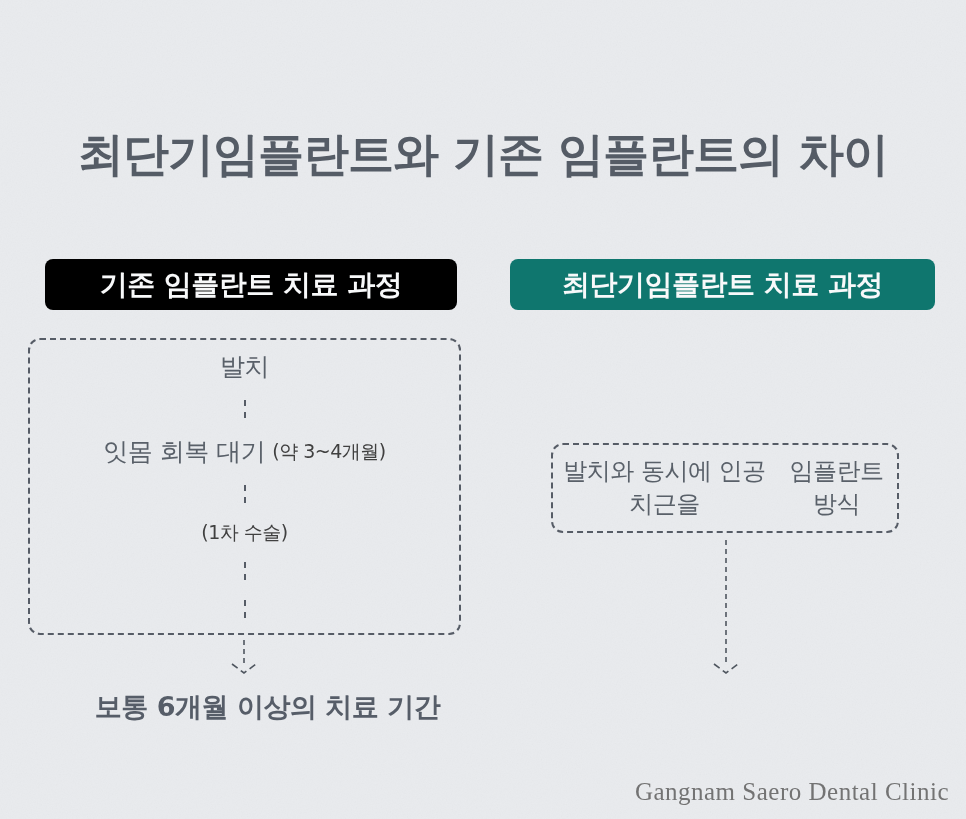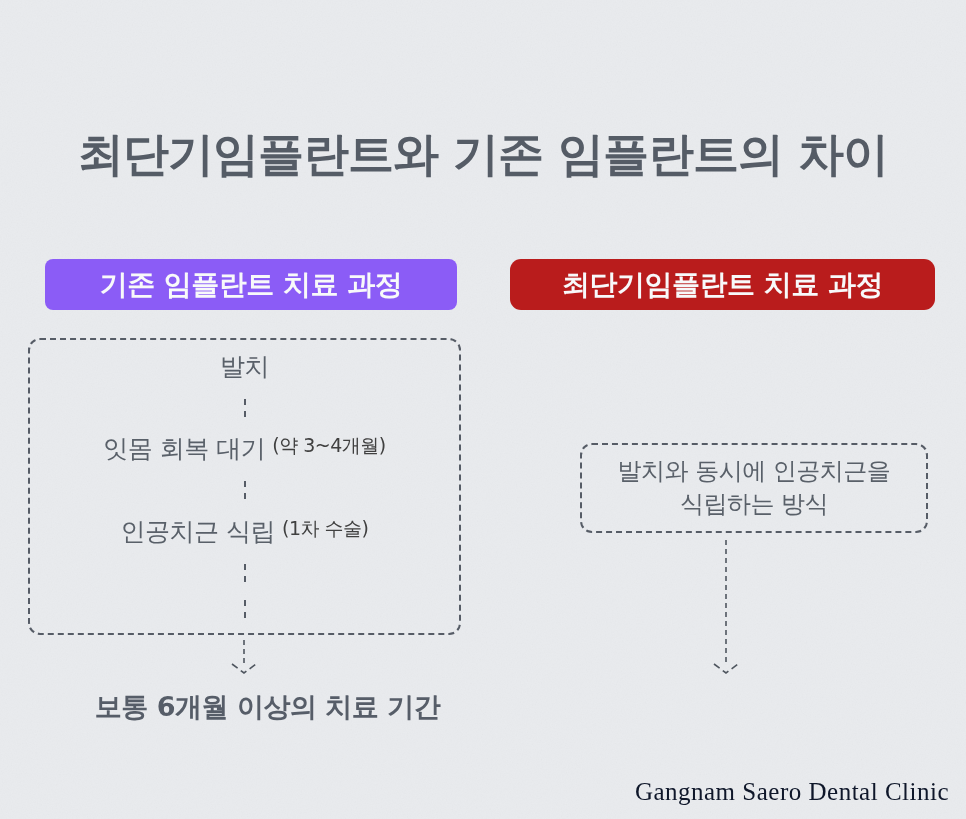--- a/index.html
+++ b/index.html
@@ -20,39 +20,39 @@
     color:#555c66;
     margin:0;
   }
   .badge{
     position:absolute;top:259px;height:51px;
     border-radius:8px;
     display:flex;align-items:center;justify-content:center;
     font-size:28px;font-weight:700;color:#f8f9fa;
     letter-spacing:-0.5px;
   }
-  .badge-left{left:45px;width:412px;background:#8b5cf6;}
-  .badge-right{left:510px;width:425px;background:#b91c1c;border-radius:11px;}
+  .badge-left{left:45px;width:412px;background:#000000;}
+  .badge-right{left:510px;width:425px;background:#0f766e;}
   .dashed-box{
     position:absolute;
     border:2px dashed #565c66;
     border-radius:12px;
     box-sizing:border-box;
   }
   .box-left{left:28px;top:338px;width:433px;height:297px;}
   .box-right{
-    left:580px;top:443px;width:348px;height:90px;
-    display:flex;flex-direction:column;justify-content:center;
+    left:551px;top:443px;width:348px;height:90px;
+    display:flex;flex-direction:row;align-items:center;justify-content:center;
   }
   .steps{
     display:flex;flex-direction:column;align-items:center;justify-content:space-between;
     height:100%;box-sizing:border-box;padding:13px 0 15px 0;
   }
   .step{
-    display:flex;align-items:flex-start;gap:7px;
+    display:flex;align-items:center;gap:7px;
     font-size:25px;font-weight:500;color:#596069;
     letter-spacing:-0.5px;line-height:1.1;
   }
   .step .note{font-size:19px;font-weight:500;color:#404040;}
   .step .note:empty{display:none;}
   .connector{
     width:0;height:18px;
     border-left:2px dashed #565c66;
   }
   .box-line{
@@ -66,21 +66,21 @@
     position:absolute;top:689px;
     text-align:center;
     font-size:27px;font-weight:700;color:#565d68;
     letter-spacing:-0.5px;
   }
   .result-left{left:40px;width:455px;}
   .result-right{left:560px;width:340px;}
   .footer{
     position:absolute;top:778px;right:17px;
     font-family:"Liberation Serif","DejaVu Serif",serif;
-    font-size:25px;font-weight:400;color:#0f172a;
+    font-size:25px;font-weight:400;color:#737373;
     letter-spacing:0.5px;
   }
 </style>
 </head>
 <body>
 
 <div class="page">
 
   <svg class="texture" width="966" height="819" aria-hidden="true">
     <filter id="paper">
@@ -100,40 +100,39 @@
         <span>발치</span>
 
       </div>
       <div class="connector"></div>
       <div class="step">
         <span>잇몸 회복 대기</span>
         <span class="note">(약 3~4개월)</span>
       </div>
       <div class="connector"></div>
       <div class="step">
-        <span>인공치근 식립</span>
         <span class="note">(1차 수술)</span>
       </div>
       <div class="connector"></div>
       <div class="connector"></div>
     </div>
   </div>
 
   <svg class="arrow-svg arrow-left" width="28" height="38" viewBox="0 0 28 38" aria-hidden="true">
     <line x1="14" y1="0" x2="14" y2="26" stroke="#4f565f" stroke-width="1.6" stroke-dasharray="5,4"></line>
     <polyline points="2,24 14,33 26,24" fill="none" stroke="#4f565f" stroke-width="1.6" stroke-dasharray="7,4"></polyline>
   </svg>
 
   <div class="result result-left">보통 6개월 이상의 치료 기간</div>
 
   <div class="badge badge-right">최단기임플란트 치료 과정</div>
 
   <div class="dashed-box box-right">
     <div class="box-line">발치와 동시에 인공치근을</div>
-    <div class="box-line">식립하는 방식</div>
+    <div class="box-line">임플란트 방식</div>
   </div>
 
   <svg class="arrow-svg arrow-right" width="28" height="138" viewBox="0 0 28 138" aria-hidden="true">
     <line x1="14" y1="0" x2="14" y2="126" stroke="#4f565f" stroke-width="1.6" stroke-dasharray="5,4"></line>
     <polyline points="2,124 14,133 26,124" fill="none" stroke="#4f565f" stroke-width="1.6" stroke-dasharray="7,4"></polyline>
   </svg>
 
 
   <div class="footer">Gangnam Saero Dental Clinic</div>
 

